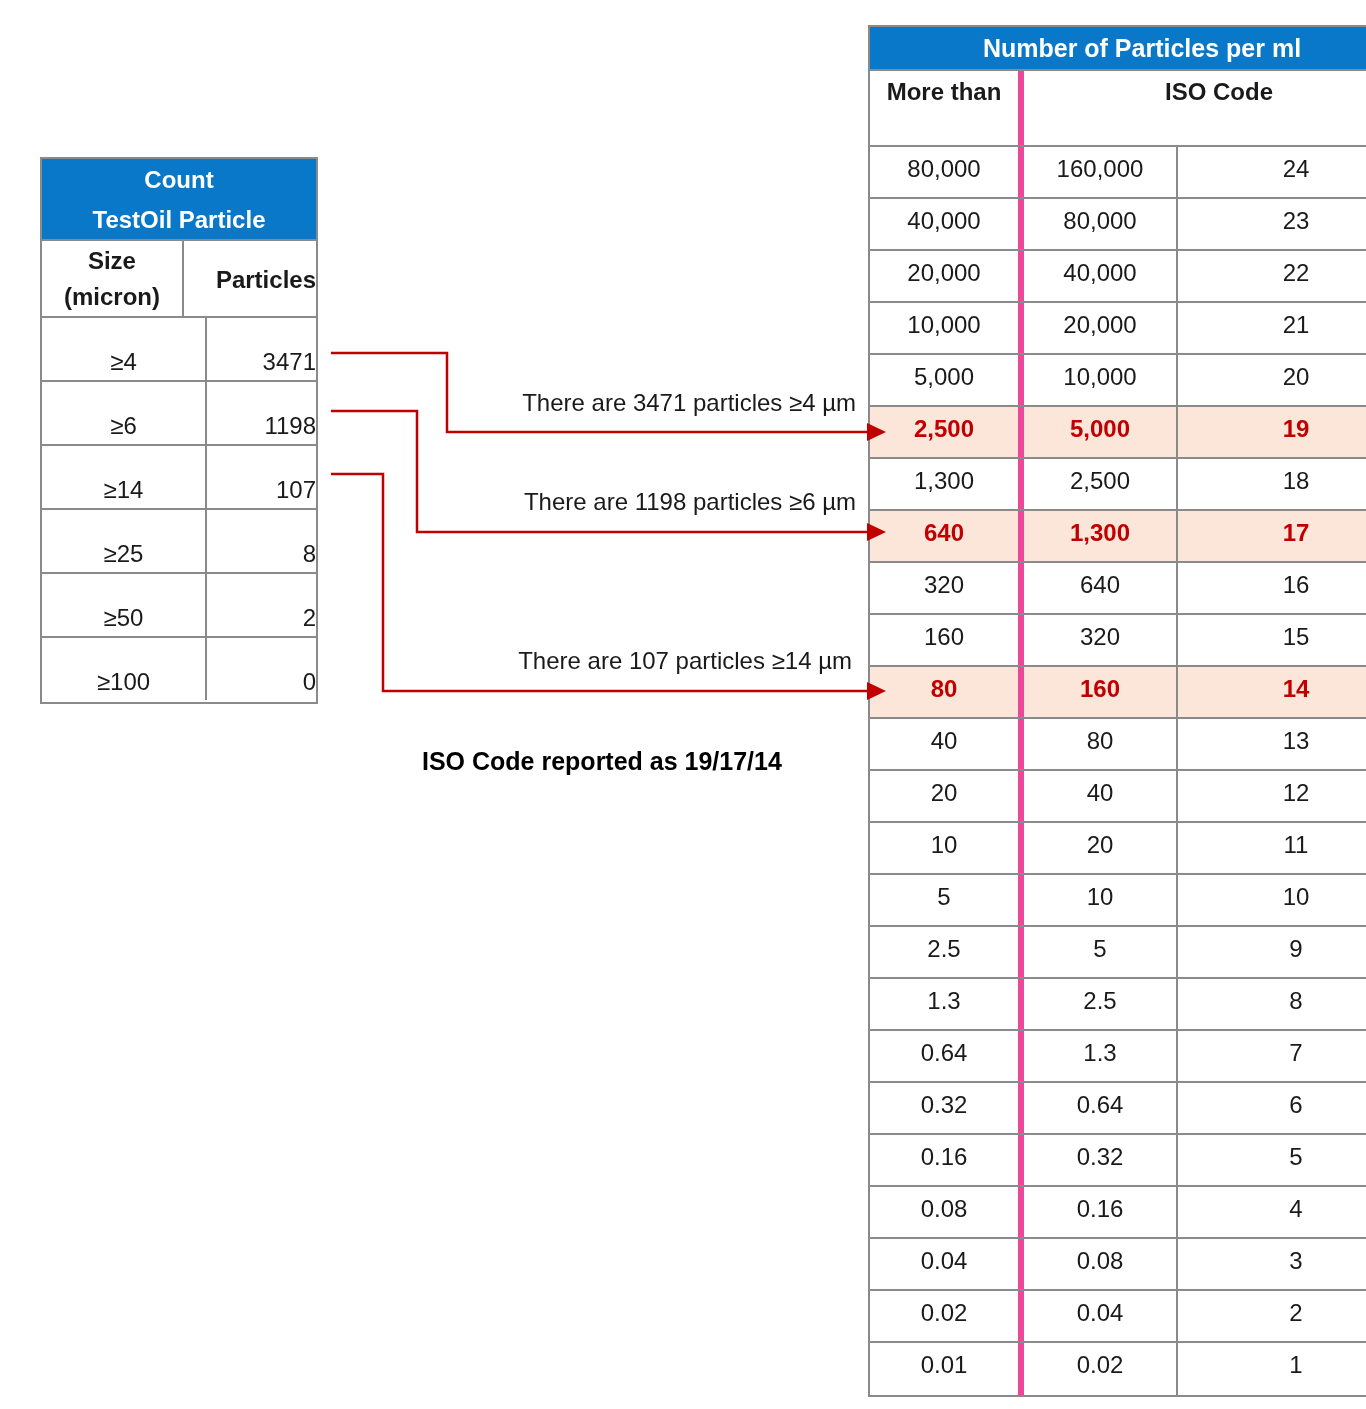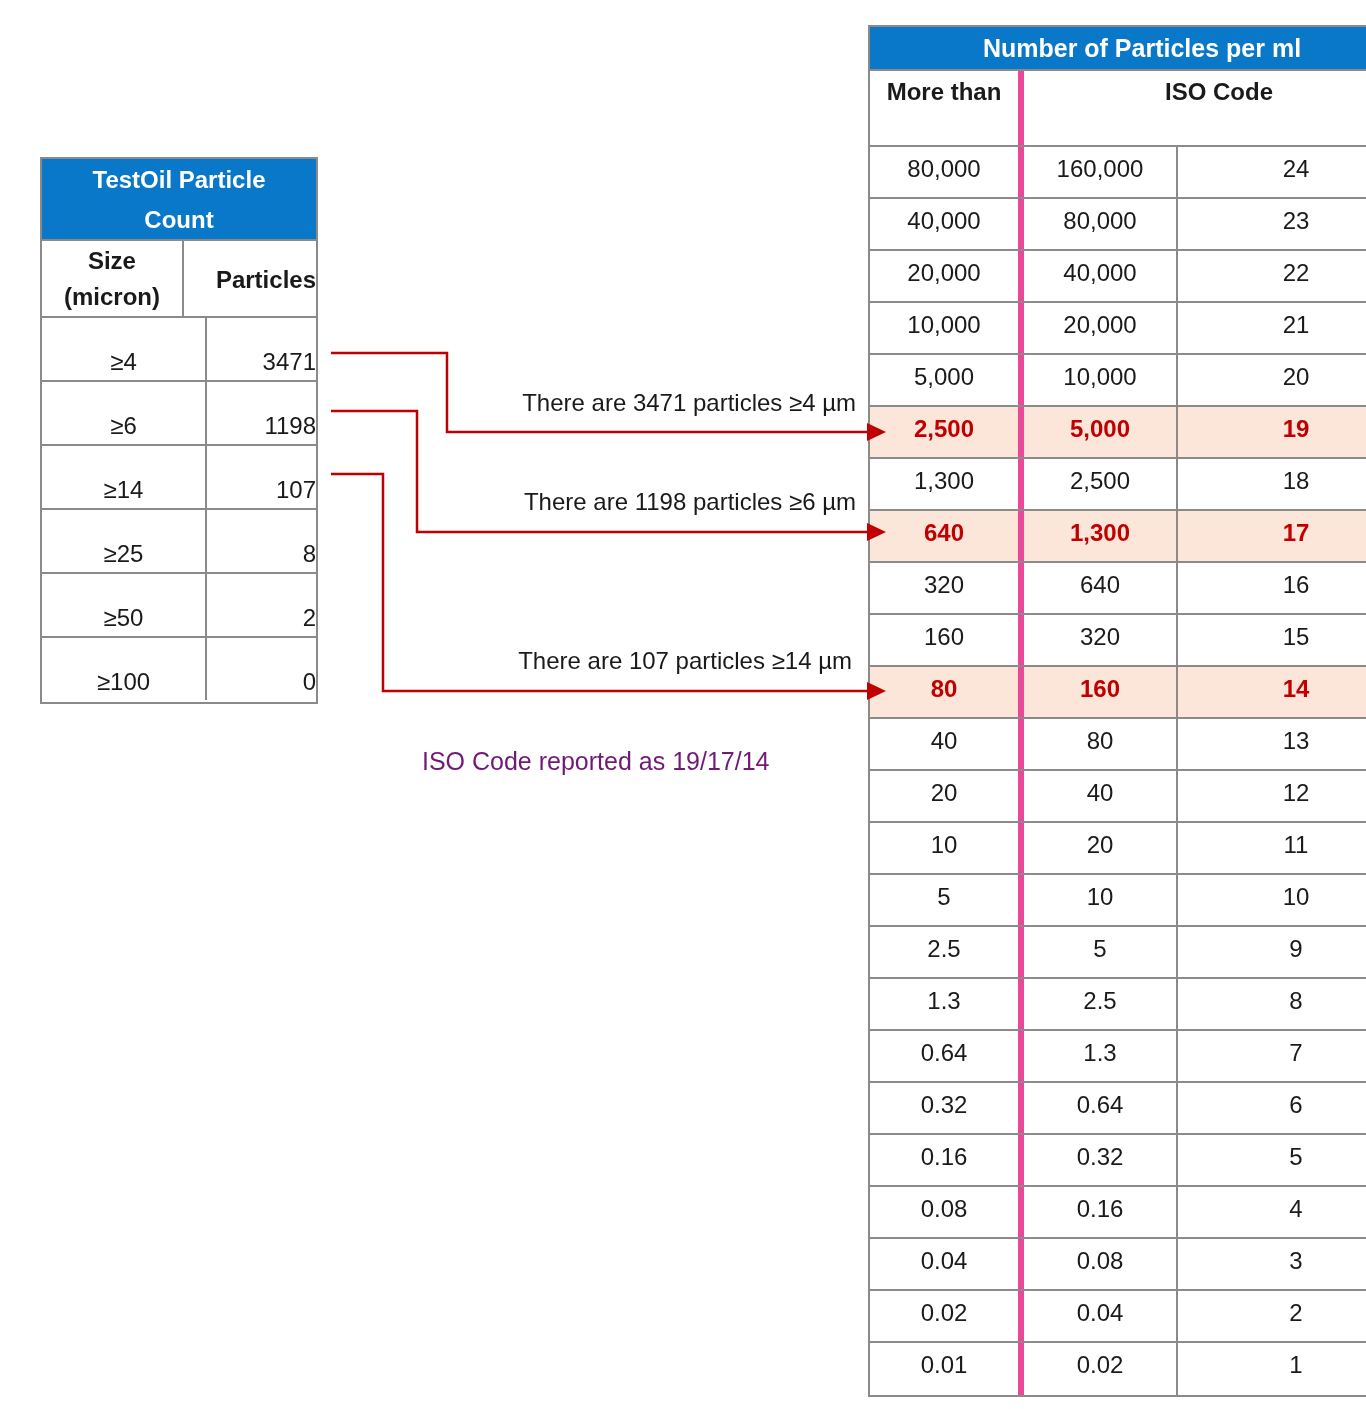--- a/index.html
+++ b/index.html
@@ -36,29 +36,29 @@
   .r-row .b { width: 154px; border-right: 2px solid #8a8a8a; }
   .r-row .c { flex: 1; }
   .r-head { height: 76px; font-weight: bold; font-size: 24px; }
   .r-head > div { line-height: 37px; padding-top: 2px; }
   .r-row.hl { background: #fce6d9; color: #c00000; font-weight: bold; }
 
   
   svg.connectors { position: absolute; left: 0; top: 0; width: 1366px; height: 1409px; pointer-events: none; }
 
   .annot { position: absolute; font-size: 24px; color: #1a1a1a; white-space: nowrap; text-align: right; }
-  .iso-result { position: absolute; left: 422px; top: 747px; font-size: 25px; font-weight: normal; color: #701a75; white-space: nowrap; }
+  .iso-result { position: absolute; left: 422px; top: 747px; font-size: 25px; font-weight: bold; color: #000000; white-space: nowrap; }
 </style>
 </head>
 <body>
 
 <div class="left-table">
   <div class="left-title">
+    <div>Count</div>
     <div>TestOil Particle</div>
-    <div>Count</div>
   </div>
   <div class="left-row left-head">
     <div class="c1">
       <div>Size</div>
       <div>(micron)</div>
     </div>
     <div class="c2">Particles</div>
   </div>
   <div class="left-row left-data">
     <div class="c1">≥4</div>

